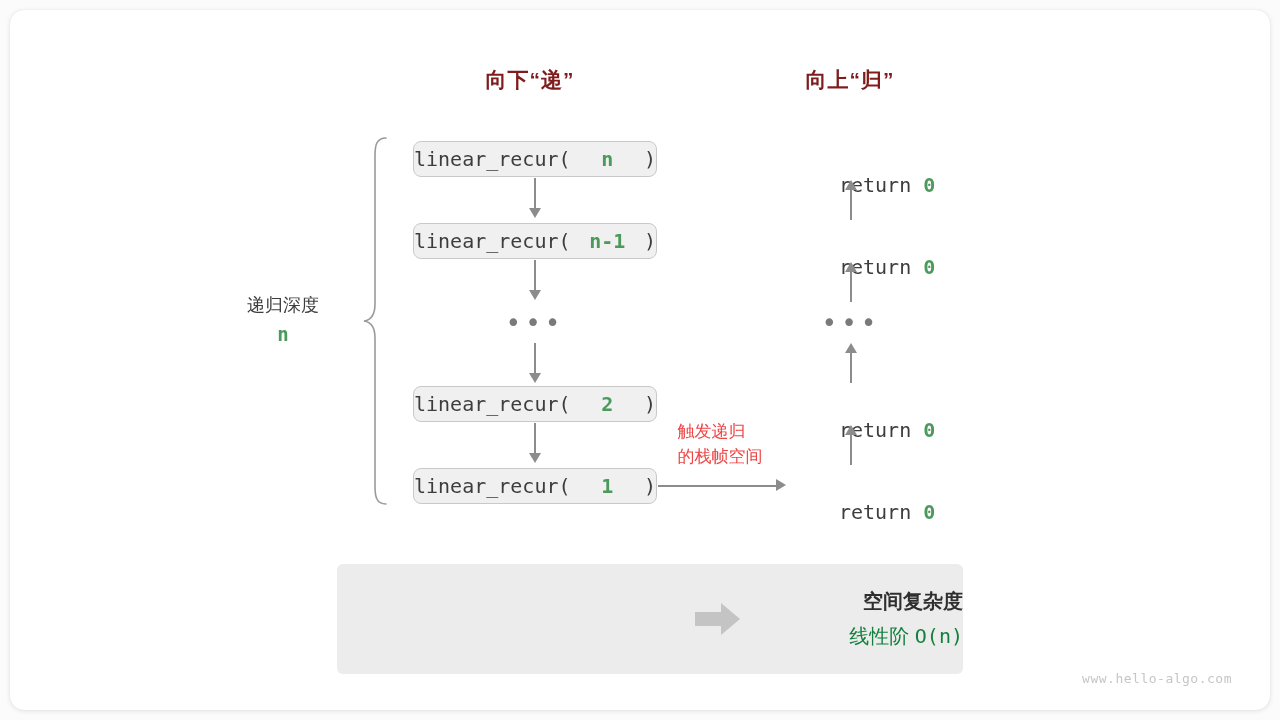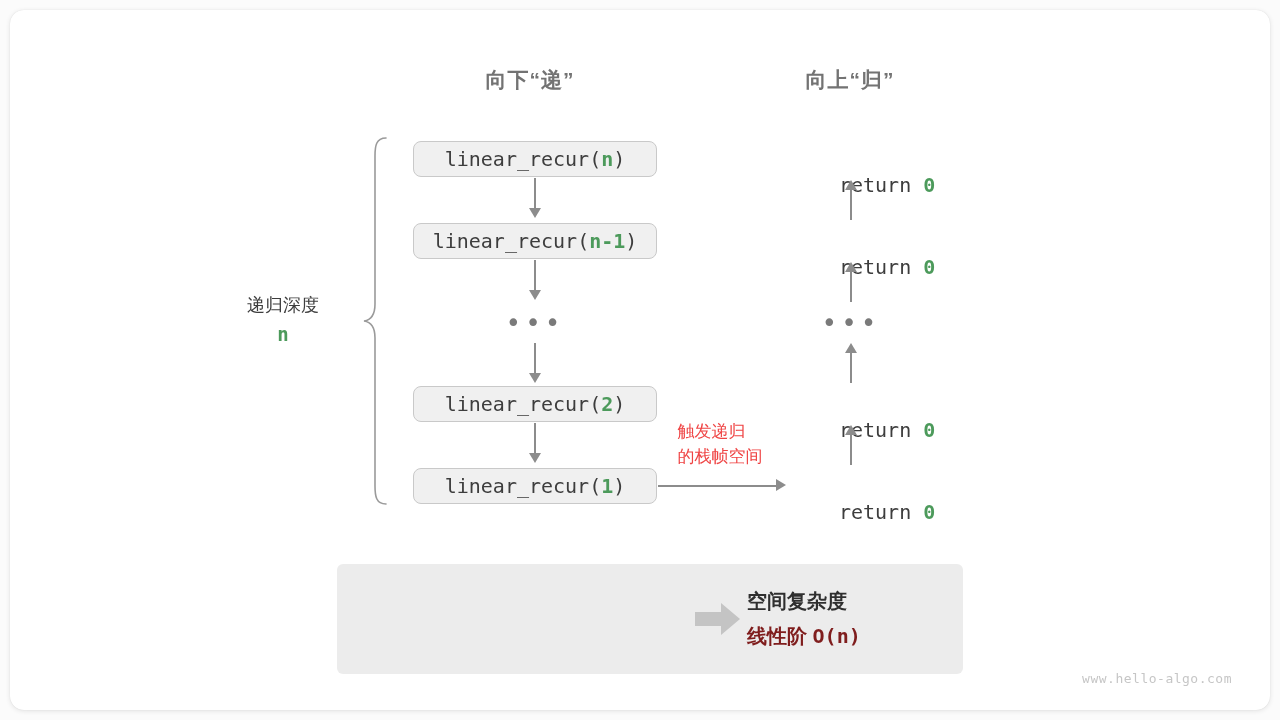--- a/index.html
+++ b/index.html
@@ -28,41 +28,41 @@
     background: #ffffff;
     border-radius: 14px;
     box-shadow: 0 1px 5px rgba(0,0,0,0.10), 0 0 1px rgba(0,0,0,0.12);
   }
 
   
   .col-header {
     position: absolute;
     font-size: 21px;
     font-weight: 700;
-    color: #737373;
+    color: #7f1d1d;
     letter-spacing: 1px;
     white-space: nowrap;
     transform: translateX(-50%);
   }
   #header-down { left: 520px; top: 56px; }
   #header-up   { left: 840px; top: 56px; }
 
   
   .call-box {
     position: absolute;
     left: 403px;
     width: 244px;
     height: 36px;
     box-sizing: border-box;
     background: #f0f0f0;
     border: 1px solid #c9c9c9;
     border-radius: 8px;
     display: flex;
     align-items: center;
-    justify-content: center;
+    justify-content: space-between;
     font-family: "DejaVu Sans Mono", "Liberation Mono", monospace;
     font-size: 20px;
     color: #3d3d3d;
     white-space: pre;
   }
   .call-box .var { color: #4c9a5b; font-weight: bold; }
 
   
   .ret {
     position: absolute;
@@ -171,33 +171,33 @@
   }
   .summary-left .var { color: #4c9a5b; font-weight: bold; }
   .block-arrow {
     width: 58px;
     display: flex;
     justify-content: center;
     align-items: center;
   }
   .summary-right {
     flex: 1;
-    text-align: left;
+    text-align: right;
     line-height: 1.75;
     white-space: nowrap;
   }
   .summary-right .title {
     font-size: 20px;
     font-weight: 700;
     color: #2f2f2f;
   }
   .summary-right .value {
     font-size: 20px;
-    font-weight: 700;
-    color: #7f1d1d;
+    font-weight: 400;
+    color: #15803d;
   }
   .summary-right .value .mono {
     font-family: "DejaVu Sans Mono", "Liberation Mono", monospace;
   }
 
   
   .watermark {
     position: absolute;
     right: 38px;
     bottom: 24px;

